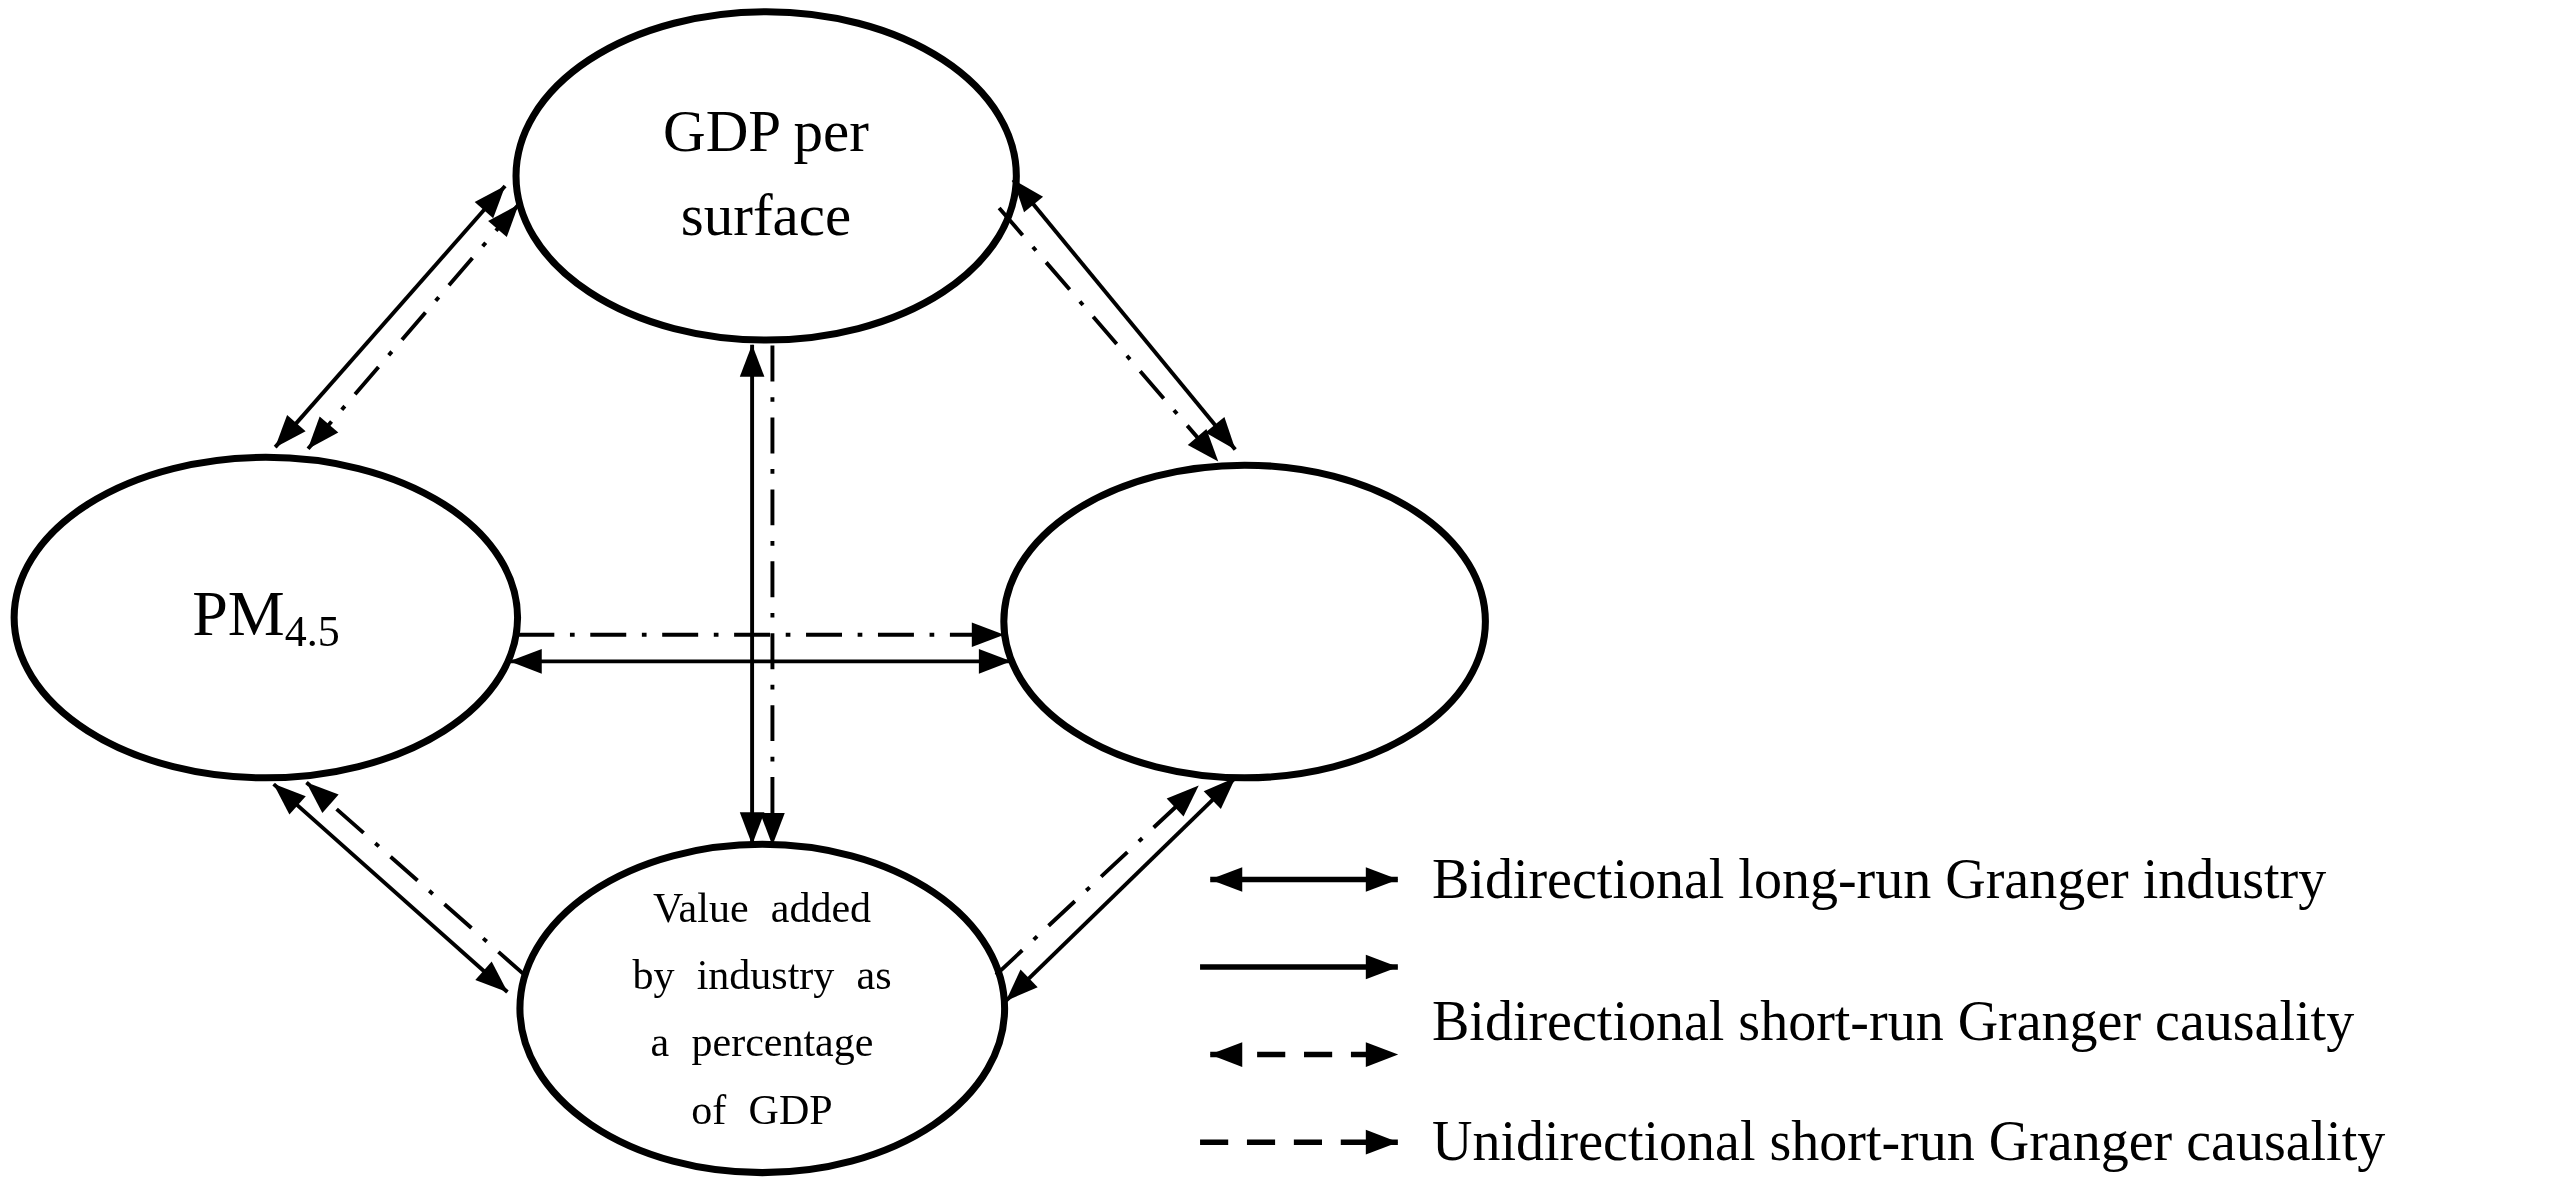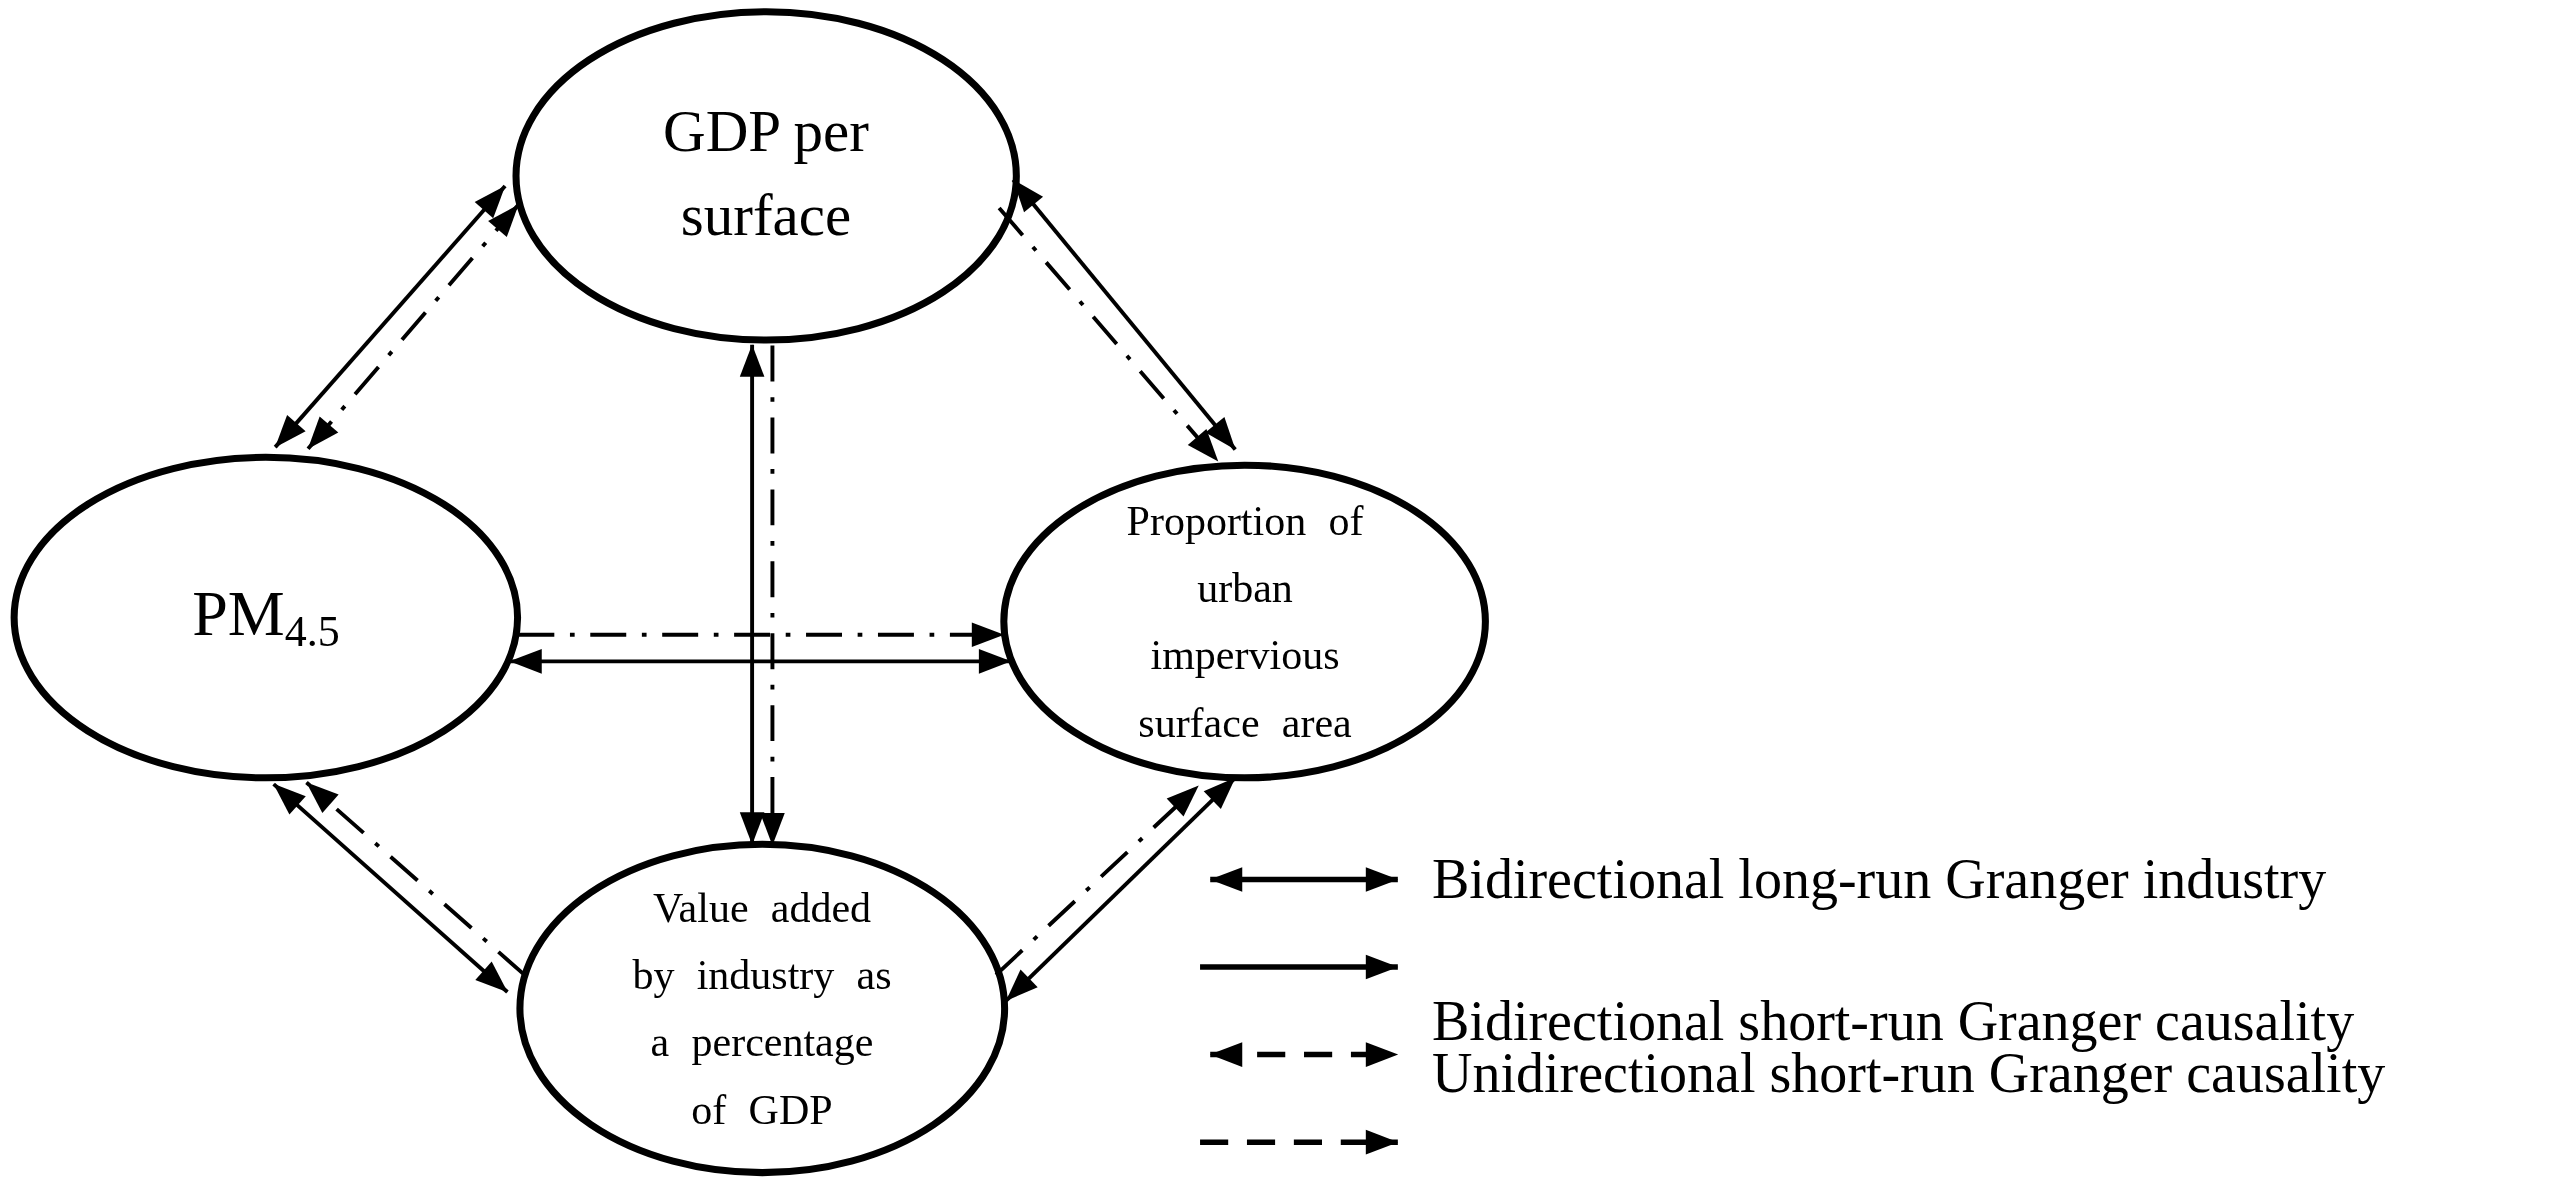--- a/index.html
+++ b/index.html
@@ -78,28 +78,24 @@
     <line x1="1535" y1="1237" x2="1788" y2="1237" stroke="#000" stroke-width="7" marker-end="url(#mEnd)"></line>
     <line x1="1548" y1="1349" x2="1788" y2="1349" stroke="#000" stroke-width="7" stroke-dasharray="36 24" marker-start="url(#mStart)" marker-end="url(#mEnd)"></line>
     <line x1="1535" y1="1461" x2="1788" y2="1461" stroke="#000" stroke-width="7" stroke-dasharray="36 24" marker-end="url(#mEnd)"></line>
   </svg>
 
   <div class="node-label lbl-lg" style="left:766px; top:174px;">GDP per
 surface</div>
 
   <div class="node-label pm-label" style="left:266px; top:614px;"><span>PM</span><span class="pm-sub">4.5</span></div>
 
-  <div class="node-label lbl-sm" style="left:1245px; top:622px;">Proportion of
-urban
-impervious
-surface area</div>
 
   <div class="node-label lbl-sm" style="left:762px; top:1009px;">Value added
 by industry as
 a percentage
 of GDP</div>
 
   <div class="legend-label" style="left:1432px; top:880px;">Bidirectional long-run Granger industry</div>
   <div class="legend-label" style="left:1432px; top:998px;margin-top:24px;">Bidirectional short-run Granger causality</div>
-  <div class="legend-label" style="left:1432px; top:1074px;">Unidirectional short-run Granger causality</div>
+  <div class="legend-label" style="left:1432px; top:1142px;">Unidirectional short-run Granger causality</div>
 
 </div>
 
 
 </body></html>

